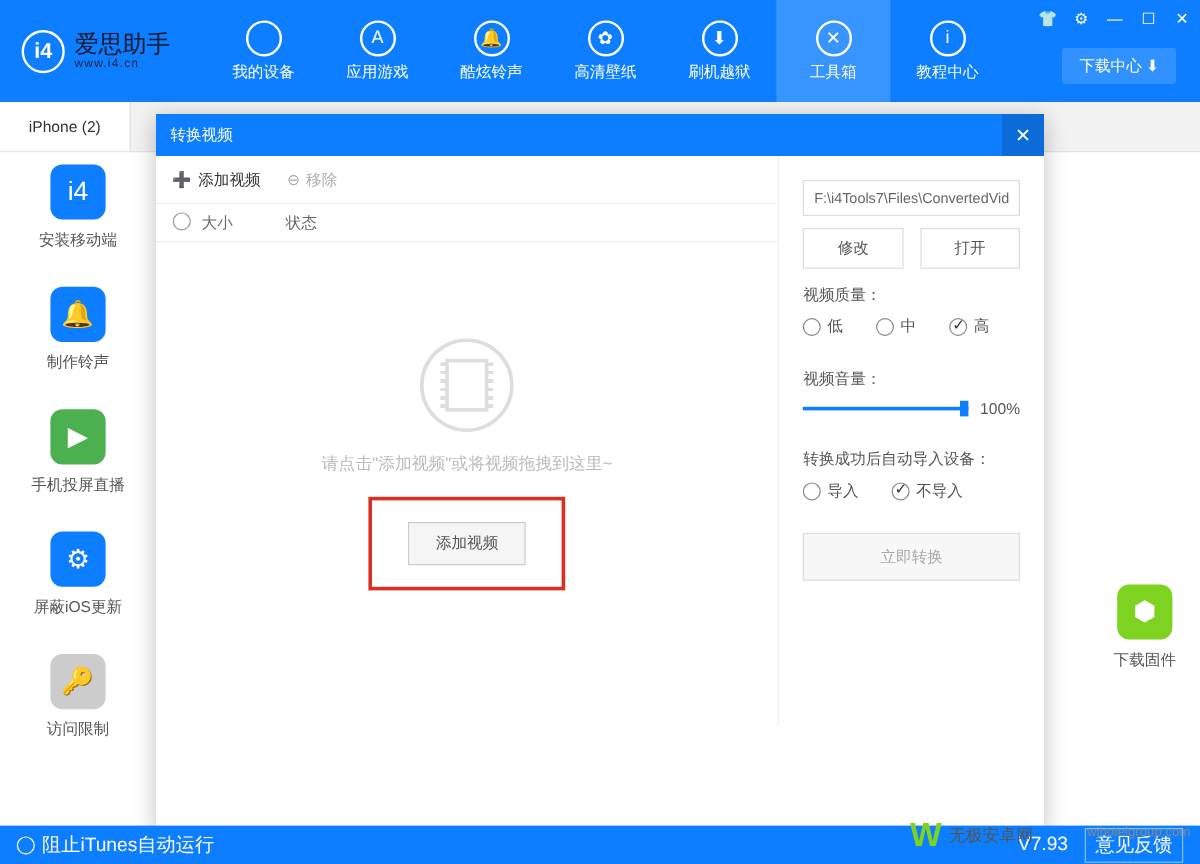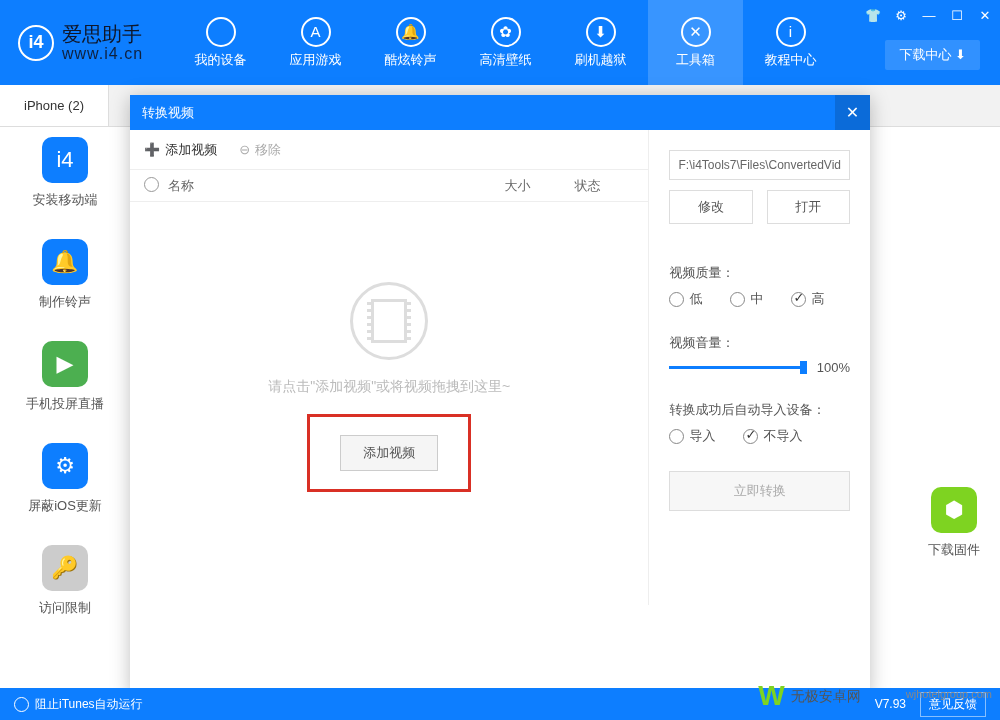--- a/index.html
+++ b/index.html
@@ -3,21 +3,21 @@
 <meta charset="utf-8">
 <style>
 * { margin: 0; padding: 0; box-sizing: border-box; font-family: "Microsoft YaHei", Arial, sans-serif; }
 body { width: 1000px; height: 720px; background: #fff; overflow: hidden; position: relative; }
 
 .header { height: 85px; background: #0d7eff; display: flex; align-items: center; position: relative; }
 .logo-area { display: flex; align-items: center; padding-left: 18px; }
 .logo-circle { width: 36px; height: 36px; border: 2px solid #fff; border-radius: 50%; display: flex; align-items: center; justify-content: center; color: #fff; font-weight: bold; font-size: 18px; margin-right: 8px; }
 .logo-text { color: #0f172a; }
 .logo-title { font-size: 20px; font-weight: 400; line-height: 1.1; }
-.logo-sub { font-size: 16px; opacity: 0.9; letter-spacing: 1px; }
+.logo-sub { font-size: 10px; opacity: 0.9; letter-spacing: 1px; }
 
 .nav { display: flex; margin-left: 30px; height: 100%; }
 .nav-item { width: 95px; display: flex; flex-direction: column; align-items: center; justify-content: center; color: #fff; font-size: 13px; cursor: pointer; gap: 4px; }
 .nav-item.active { background: rgba(255,255,255,0.18); }
 .nav-icon { width: 30px; height: 30px; border: 2px solid #fff; border-radius: 50%; display: flex; align-items: center; justify-content: center; font-size: 15px; }
 
 .win-controls { position: absolute; top: 6px; right: 6px; display: flex; gap: 10px; color: #fff; font-size: 13px; }
 .win-btn { width: 18px; height: 18px; display: flex; align-items: center; justify-content: center; cursor: pointer; }
 .download-center { position: absolute; top: 40px; right: 20px; background: rgba(255,255,255,0.15); color: #fff; padding: 6px 14px; font-size: 13px; cursor: pointer; border-radius: 2px; }
 
@@ -56,32 +56,32 @@
 .film-inner { width: 36px; height: 44px; border: 3px solid #ddd; position: relative; }
 .film-inner::before, .film-inner::after { content:''; position:absolute; width:5px; top:0; bottom:0; background: repeating-linear-gradient(#ddd 0 3px, transparent 3px 7px); }
 .film-inner::before { left:-7px; } .film-inner::after { right:-7px; }
 .empty-text { color: #bbb; font-size: 14px; }
 .highlight-box { border: 3px solid #d93025; padding: 18px 30px; }
 .add-btn { background: #f5f5f5; border: 1px solid #ccc; padding: 8px 22px; font-size: 13px; color: #555; cursor: pointer; }
 
 .modal-right { flex: 1; padding: 20px; font-size: 13px; color: #555; }
 .field-label { margin-bottom: 8px; }
 .path-box { border: 1px solid #ddd; padding: 7px 8px; font-size: 12px; color: #666; margin-bottom: 10px; white-space: nowrap; overflow: hidden; }
-.btn-row { display: flex; gap: 14px; margin-bottom: 40px; }
+.btn-row { display: flex; gap: 14px; margin-bottom: 13px; }
 .small-btn { flex: 1; border: 1px solid #ddd; padding: 7px 0; text-align: center; cursor: pointer; background: #fff; }
 .radio-row { display: flex; gap: 28px; margin-bottom: 26px; margin-top: 8px; }
 .radio { display: flex; align-items: center; gap: 5px; cursor: pointer; }
 .radio-circle { width: 15px; height: 15px; border: 1.5px solid #888; border-radius: 50%; position: relative; }
 .radio-circle.checked::after { content:'✓'; position:absolute; left:1px; top:-3px; font-size:13px; color:#333; }
 .slider-wrap { display: flex; align-items: center; gap: 10px; margin-bottom: 26px; margin-top:8px;}
 .slider-track { flex: 1; height: 3px; background: #0d7eff; position: relative; }
 .slider-thumb { position: absolute; right: 0; top: -5px; width: 7px; height: 13px; background: #0d7eff; }
 .convert-btn { width: 100%; border: 1px solid #ddd; background: #f7f7f7; color: #aaa; padding: 10px 0; text-align: center; margin-top: 20px; }
 
-.footer { position: absolute; bottom: 0; left: 0; right: 0; height: 32px; background: #0d7eff; color: #fff; display: flex; align-items: center; padding: 0 14px; font-size: 12px; }
+.footer { position: absolute; bottom: 0; left: 0; right: 0; height: 32px; background: #0d7eff; color: #fff; display: flex; align-items: center; padding: 0 14px; font-size: 16px; }
 .footer-left { display: flex; align-items: center; gap: 6px; }
 .footer-right { margin-left: auto; display: flex; align-items: center; gap: 14px; }
 .feedback-btn { border: 1px solid rgba(255,255,255,0.5); padding: 3px 8px; }
 
 .watermark { position: absolute; right: 8px; bottom: 8px; display: flex; align-items: center; gap: 6px; color: #555; font-size: 14px; }
 .wm-icon { color: #7ed321; font-size: 28px; font-weight: bold; }
 .wm-text { display:flex; flex-direction:row; line-height:1.15; }
 .wm-sub { font-size:11px; color:#888;margin-left:45px; }
 </style>
 </head>
@@ -180,21 +180,20 @@
             <span style="color:#4caf50">➕</span>
             <span>添加视频</span>
           </div>
         <div class="tool-remove">
             <span>⊖</span>
             <span>移除</span>
           </div>
       </div>
       <div class="list-header">
         <div class="col-check"><span class="radio-empty"></span></div>
-        <div class="col-name">名称</div>
         <div class="col-size">大小</div>
         <div class="col-status">状态</div>
       </div>
       <div class="empty-area">
         <div class="film-icon">
             <div class="film-inner"></div>
           </div>
         <div class="empty-text">请点击"添加视频"或将视频拖拽到这里~</div>
         <div class="highlight-box">
           <button class="add-btn">添加视频</button>

